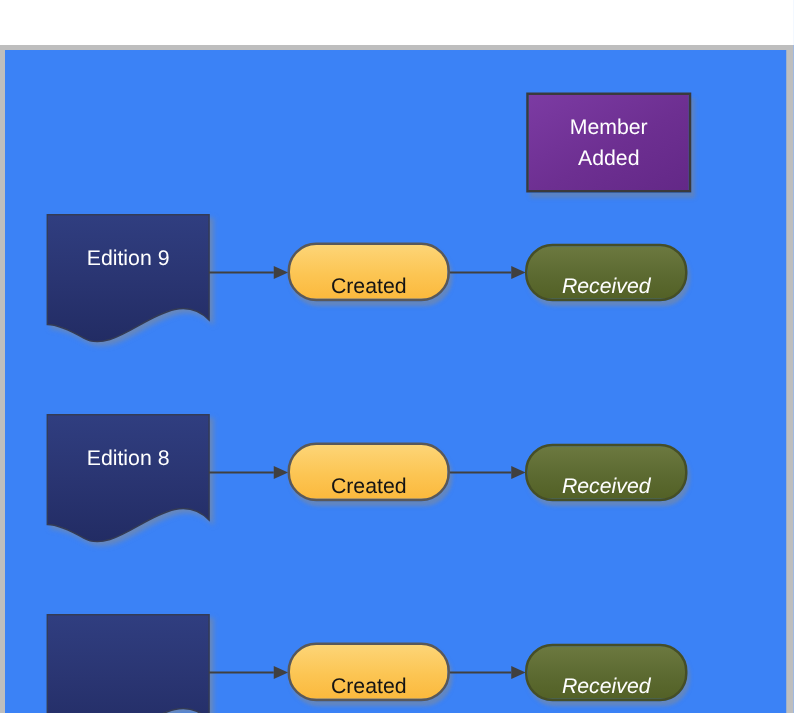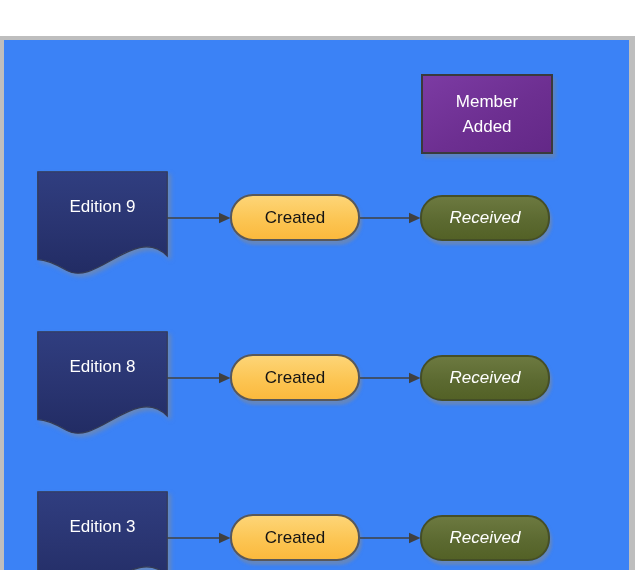--- a/index.html
+++ b/index.html
@@ -34,21 +34,21 @@
     filter:drop-shadow(3px 3px 2px rgba(140,140,140,0.55));
   }
   .flag-label {
     position:absolute; left:38px; top:23px; width:129px;
     text-align:center; color:#FFFFFF; font-size:17px; line-height:25px;
   }
 
   .pill {
     position:absolute; box-sizing:border-box; width:130px; height:47px;
     border-radius:23px;
-    display:flex; align-items:center; justify-content:center;
+    display:flex; align-items:flex-end; justify-content:center;
     font-size:17px;
     box-shadow:2px 4px 3px rgba(140,140,140,0.5);
   }
   .pill.created {
     left:230px; top:23px;
     background:linear-gradient(180deg,#FDD577 0%, #FCC553 55%, #FBB93D 100%);
     border:2px solid #58585A; color:#141414;
   }
   .pill.received {
     left:420px; top:24px; height:46px; border-radius:22px;
@@ -121,21 +121,20 @@
     </svg>
     <div class="pill received">
       <span>Received</span>
     </div>
   </div>
 
   <div class="row r2">
     <svg class="flag-svg" width="131" height="104" viewBox="0 0 131 104">
       <path d="M0.75,0.75 L130.25,0.75 L130.25,85 C99,53 59,116 30,99.5 C19,93.2 9,88.6 0.75,88.6 Z" fill="url(#flagGrad)" stroke="#343B55" stroke-width="1.2"></path>
     </svg>
-    <div class="flag-label">Edition 3</div>
     <svg class="arrow a1" width="64" height="14" viewBox="0 0 64 14">
       <line x1="0" y1="7" x2="52" y2="7" stroke="#404040" stroke-width="1.6"></line>
       <polygon points="52,1.8 63.5,7 52,12.2" fill="#404040"></polygon>
     </svg>
     <div class="pill created">
       <span>Created</span>
     </div>
     <svg class="arrow a2" width="61" height="14" viewBox="0 0 61 14">
       <line x1="0" y1="7" x2="49" y2="7" stroke="#404040" stroke-width="1.6"></line>
       <polygon points="49,1.8 60.5,7 49,12.2" fill="#404040"></polygon>

